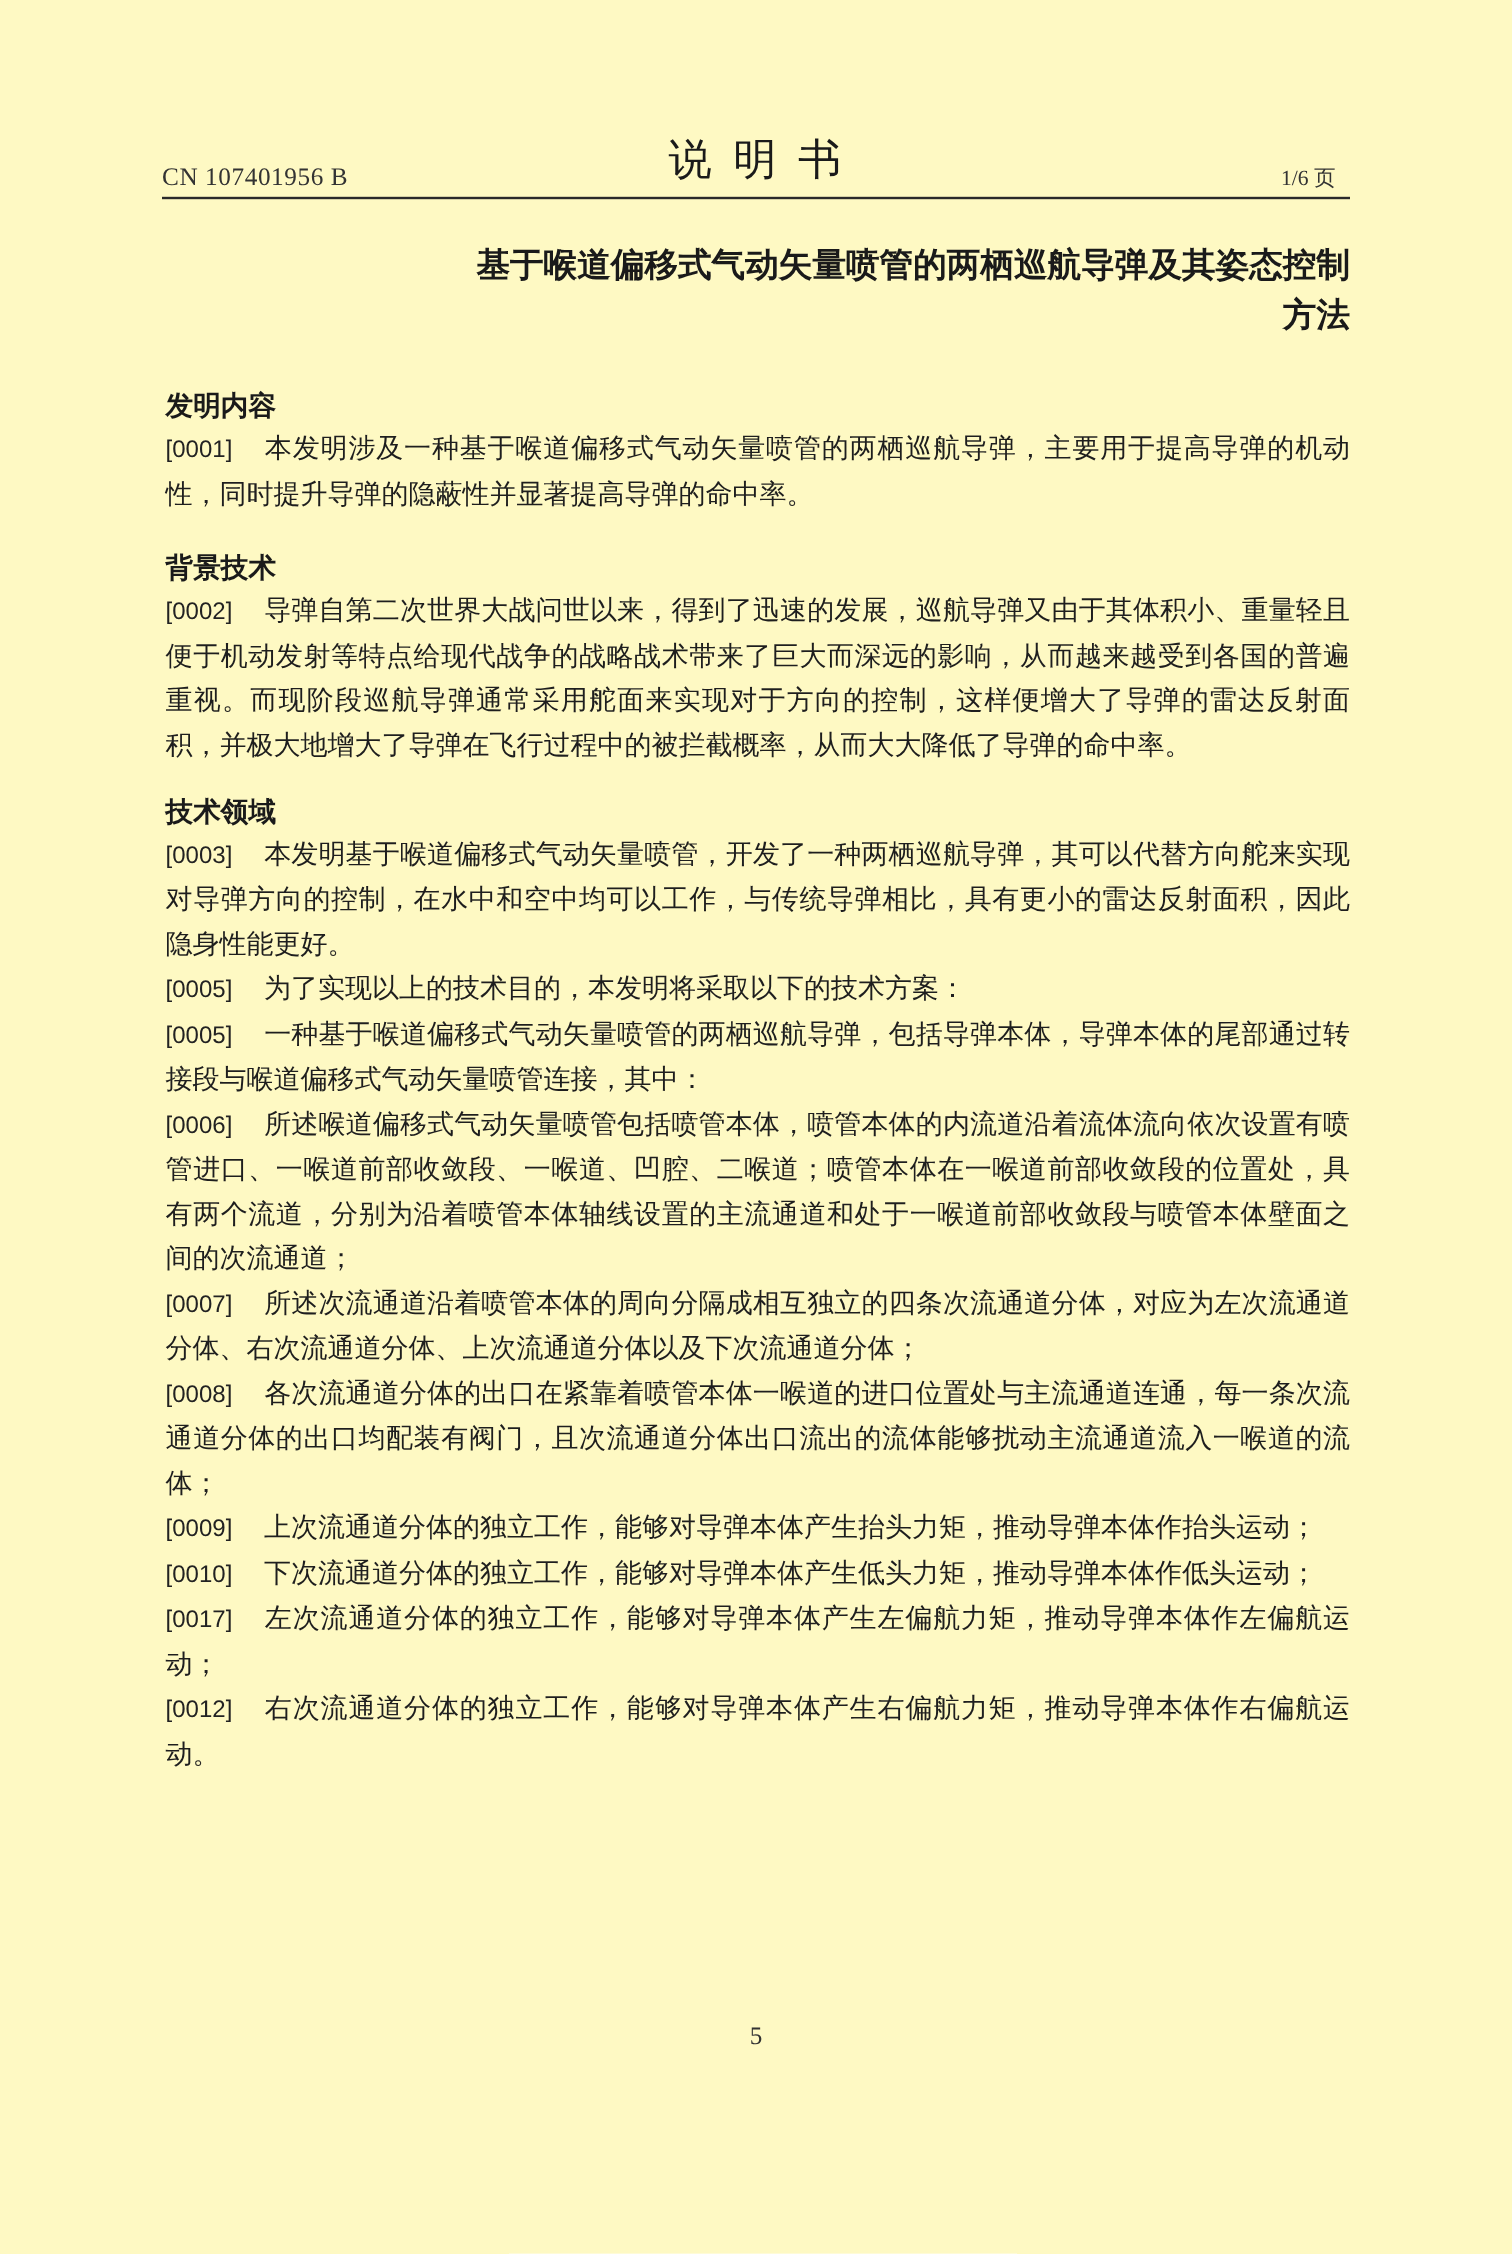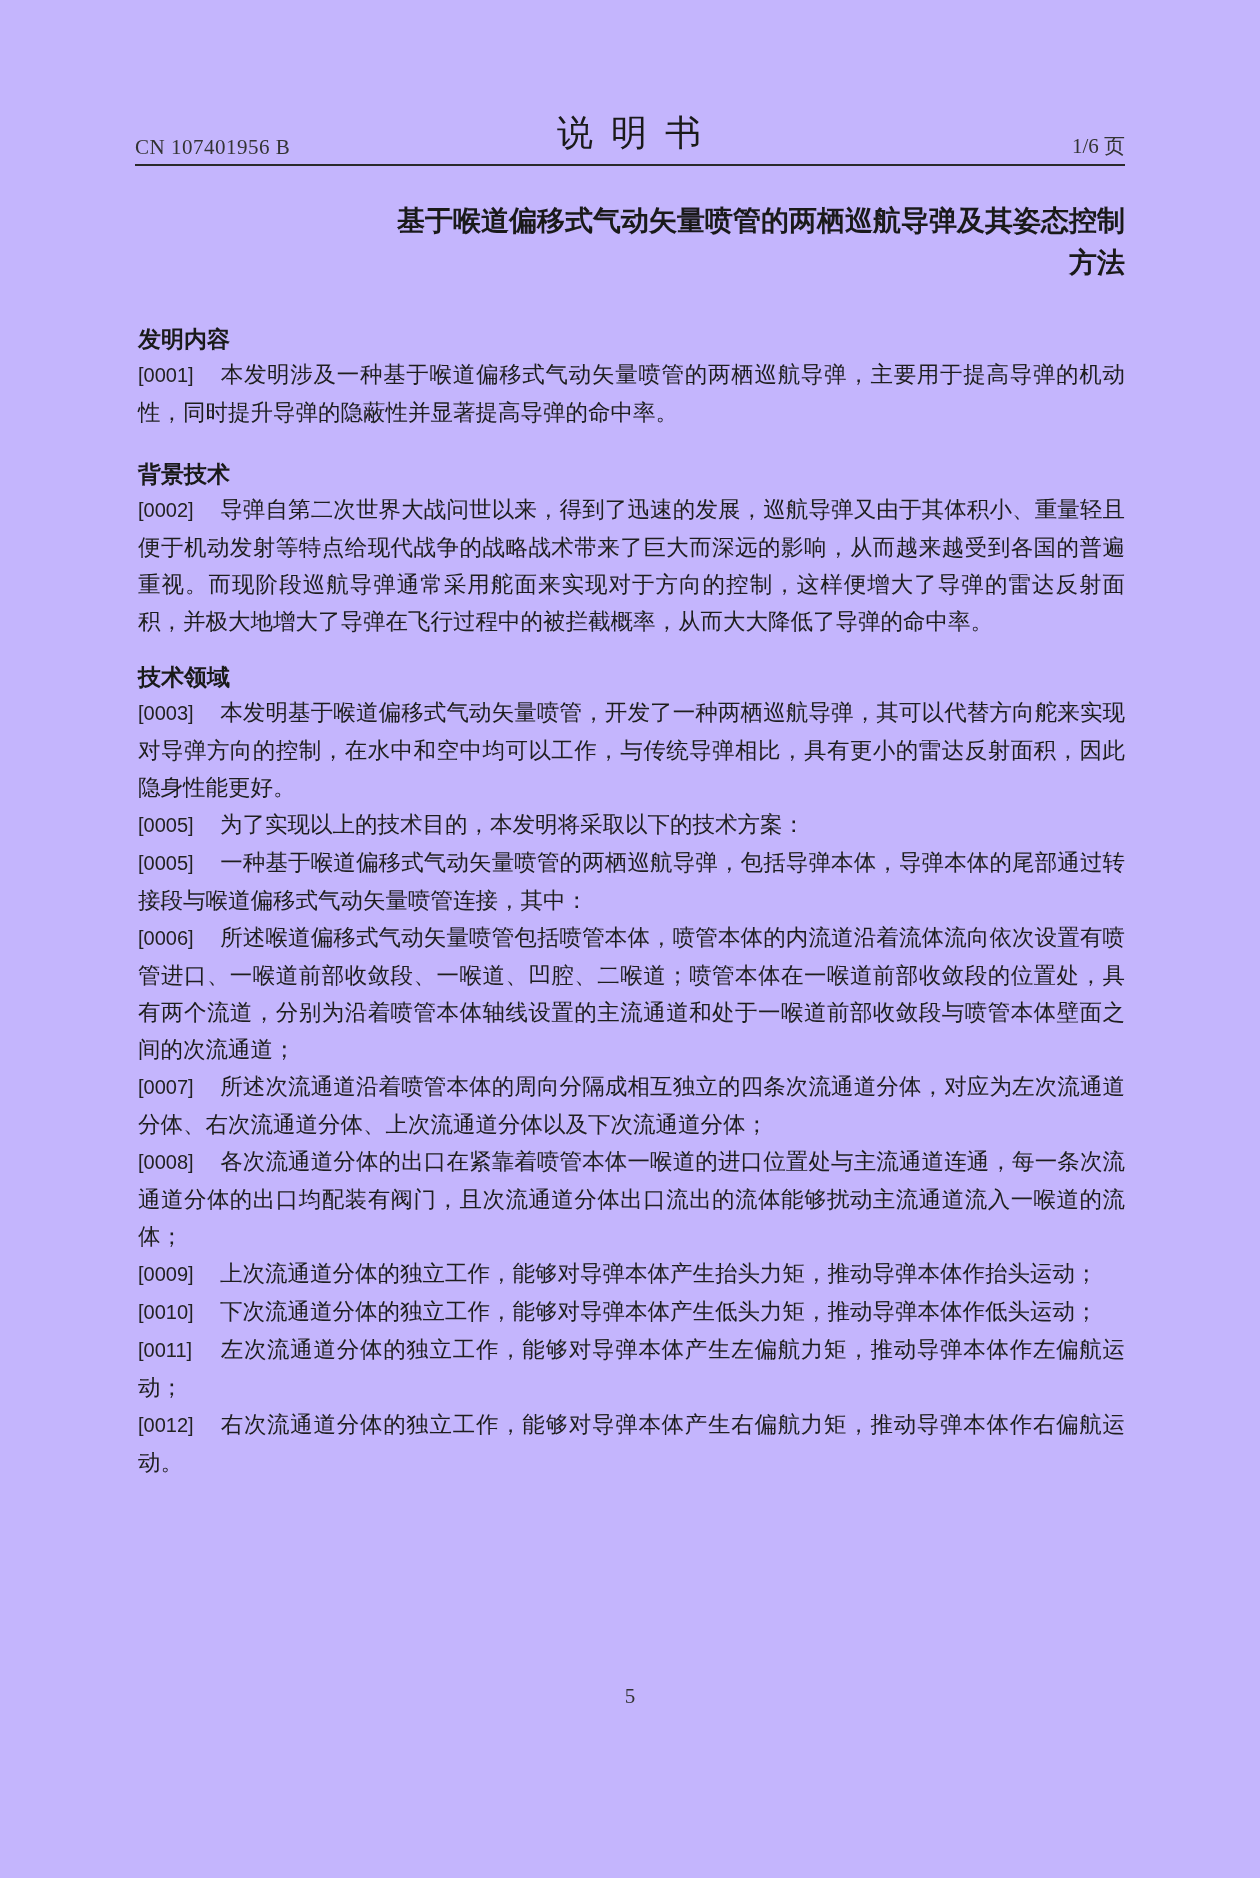--- a/index.html
+++ b/index.html
@@ -14,21 +14,21 @@
       overflow: hidden;
       font-family: "DejaVu Sans", "Liberation Sans", sans-serif;
       color: #1a1a1a;
     }
     .page {
       position: absolute;
       left: 0;
       top: 0;
       width: 1260px;
       height: 1878px;
-      background: #c4b5fd;
+      background: #fef9c3;
     }
     .header {
       position: absolute;
       left: 135px;
       top: 118px;
       width: 990px;
       height: 46px;
       border-bottom: 2px solid #2a2a2a;
     }
     .header .doc-id {
@@ -45,24 +45,24 @@
       left: 16px;
       right: 0;
       bottom: 6px;
       text-align: center;
       font-size: 36px;
       letter-spacing: 18px;
       color: #1a1a1a;
     }
     .header .page-count {
       position: absolute;
-      right: 0;
+      right: 12px;
       bottom: 4px;
       font-family: "Liberation Serif", "DejaVu Serif", serif;
-      font-size: 21px;
+      font-size: 18px;
       color: #333;
       margin-top: 28px;
     }
     .title {
       position: absolute;
       left: 135px;
       top: 200px;
       width: 990px;
       text-align: right;
       font-size: 28px;
@@ -163,21 +163,21 @@
       <p class="para">
         <span class="pnum">[0008]</span><span>各次流通道分体的出口在紧靠着喷管本体一喉道的进口位置处与主流通道连通，每一条次流通道分体的出口均配装有阀门，且次流通道分体出口流出的流体能够扰动主流通道流入一喉道的流体；</span>
       </p>
       <p class="para">
         <span class="pnum">[0009]</span><span>上次流通道分体的独立工作，能够对导弹本体产生抬头力矩，推动导弹本体作抬头运动；</span>
       </p>
       <p class="para">
         <span class="pnum">[0010]</span><span>下次流通道分体的独立工作，能够对导弹本体产生低头力矩，推动导弹本体作低头运动；</span>
       </p>
       <p class="para">
-        <span class="pnum">[0011]</span><span>左次流通道分体的独立工作，能够对导弹本体产生左偏航力矩，推动导弹本体作左偏航运动；</span>
+        <span class="pnum">[0017]</span><span>左次流通道分体的独立工作，能够对导弹本体产生左偏航力矩，推动导弹本体作左偏航运动；</span>
       </p>
       <p class="para">
         <span class="pnum">[0012]</span><span>右次流通道分体的独立工作，能够对导弹本体产生右偏航力矩，推动导弹本体作右偏航运动。</span>
       </p>
     </div>
 
   </div>
 
   <div class="footer">
     <span>5</span>

